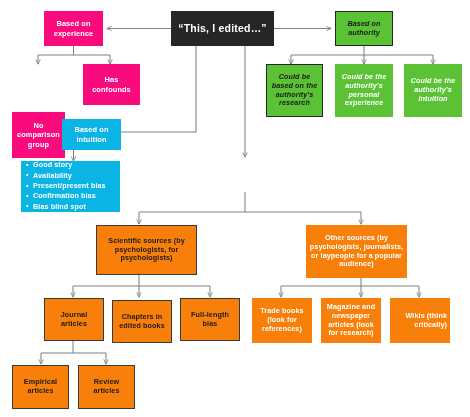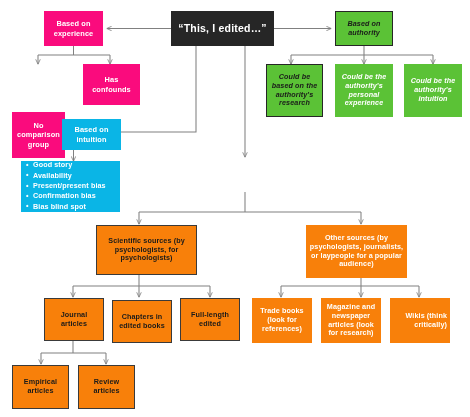--- a/index.html
+++ b/index.html
@@ -188,21 +188,21 @@
 
 
   <div class="node t-orange" style="left:306px; top:225px; width:101px; height:53px;">Other sources (by psychologists, journalists, or laypeople for a popular audience)</div>
 
   <div class="node t-orange bordered" style="left:96px; top:225px; width:101px; height:50px;">Scientific sources (by psychologists, for psychologists)</div>
 
   <div class="node t-orange bordered" style="left:44px; top:298px; width:60px; height:43px;">Journal articles</div>
 
   <div class="node t-orange bordered" style="left:112px; top:300px; width:60px; height:43px;">Chapters in edited books</div>
 
-  <div class="node t-orange bordered" style="left:180px; top:298px; width:60px; height:43px;">Full-length edited</div>
+  <div class="node t-orange bordered" style="left:180px; top:298px; width:60px; height:43px;">Full-length bias</div>
 
   <div class="node t-orange" style="left:252px; top:298px; width:60px; height:45px;">Trade books (look for references)</div>
 
   <div class="node t-orange" style="left:321px; top:298px; width:60px; height:45px;">Magazine and newspaper articles (look for research)</div>
 
   <div class="node t-orange" style="left:390px; top:298px; width:60px; height:45px;text-align:right;">Wikis (think critically)</div>
 
   <div class="node t-orange bordered" style="left:12px; top:365px; width:57px; height:44px;">Empirical articles</div>
 
   <div class="node t-orange bordered" style="left:78px; top:365px; width:57px; height:44px;">Review articles</div>

